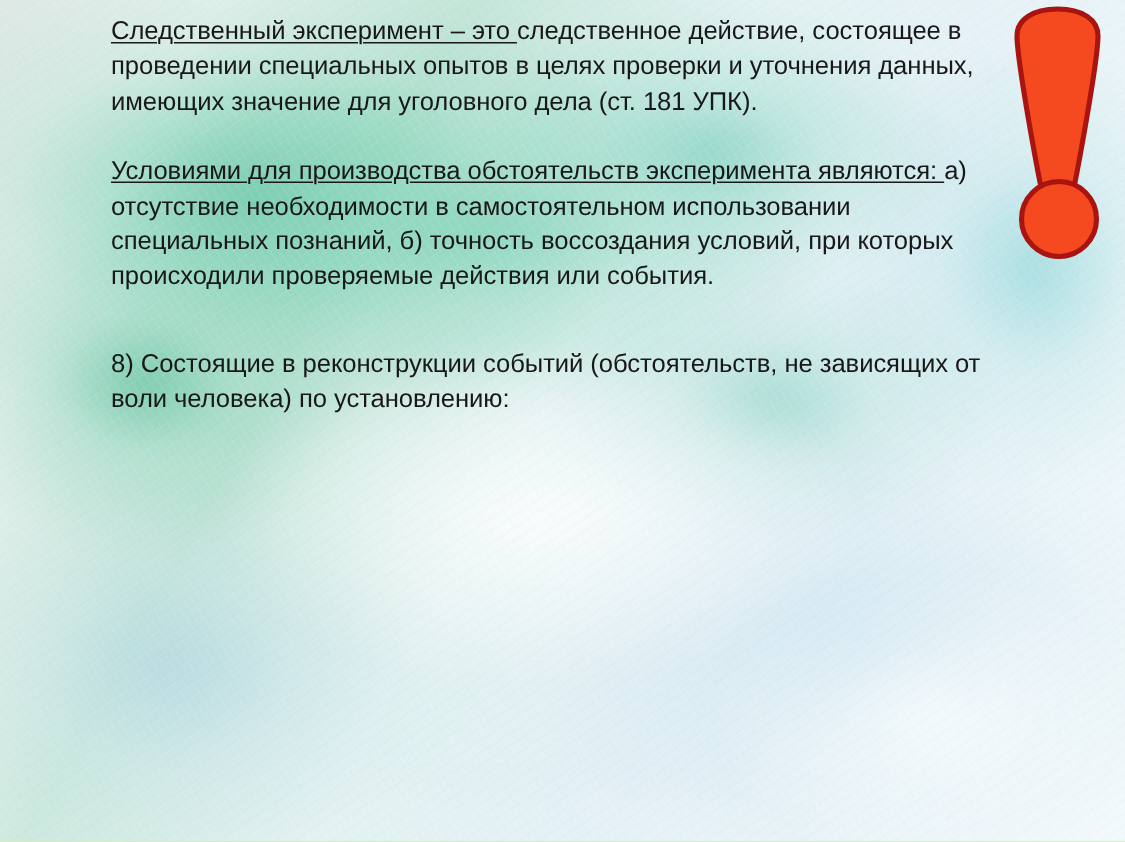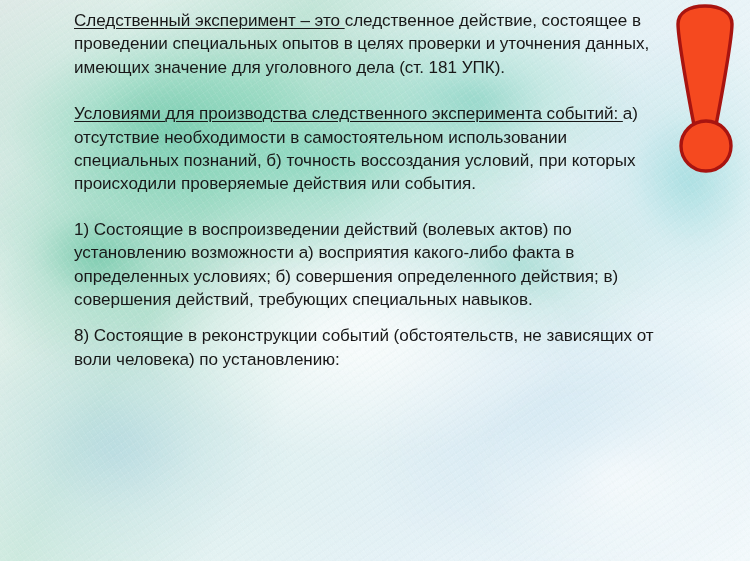--- a/index.html
+++ b/index.html
@@ -211,28 +211,27 @@
   </div>
 
   <div id="content">
 
     <div class="gap-xs"></div>
 
     <p class="para"><span class="u">Следственный эксперимент – это </span><span>следственное действие, состоящее в проведении специальных опытов в целях проверки и уточнения данных, имеющих значение для уголовного дела (ст. 181 УПК).</span></p>
 
     <div class="gap-lg"></div>
 
-    <p class="para"><span class="u">Условиями для производства следственного эксперимента событий: </span><span>а) отсутствие необходимости в самостоятельном использовании специальных познаний, б) точность воссоздания условий, при которых происходили проверяемые действия или события.</span></p>
+    <p class="para"><span class="u">Условиями для производства обстоятельств эксперимента являются: </span><span>а) отсутствие необходимости в самостоятельном использовании специальных познаний, б) точность воссоздания условий, при которых происходили проверяемые действия или события.</span></p>
 
     <div class="gap-xs"></div>
 
 
     <div class="gap-sm"></div>
 
-    <p class="para"><span>1) Состоящие в воспроизведении действий (волевых актов) по установлению возможности а) восприятия какого-либо факта в определенных условиях; б) совершения определенного действия; в) совершения действий, требующих специальных навыков.</span></p>
 
     <div class="gap-sm"></div>
 
     <p class="para"><span>8) Состоящие в реконструкции событий (обстоятельств, не зависящих от воли человека) по установлению:</span></p>
 
 
     <div class="gap-sm"></div>
 
 
   </div>

